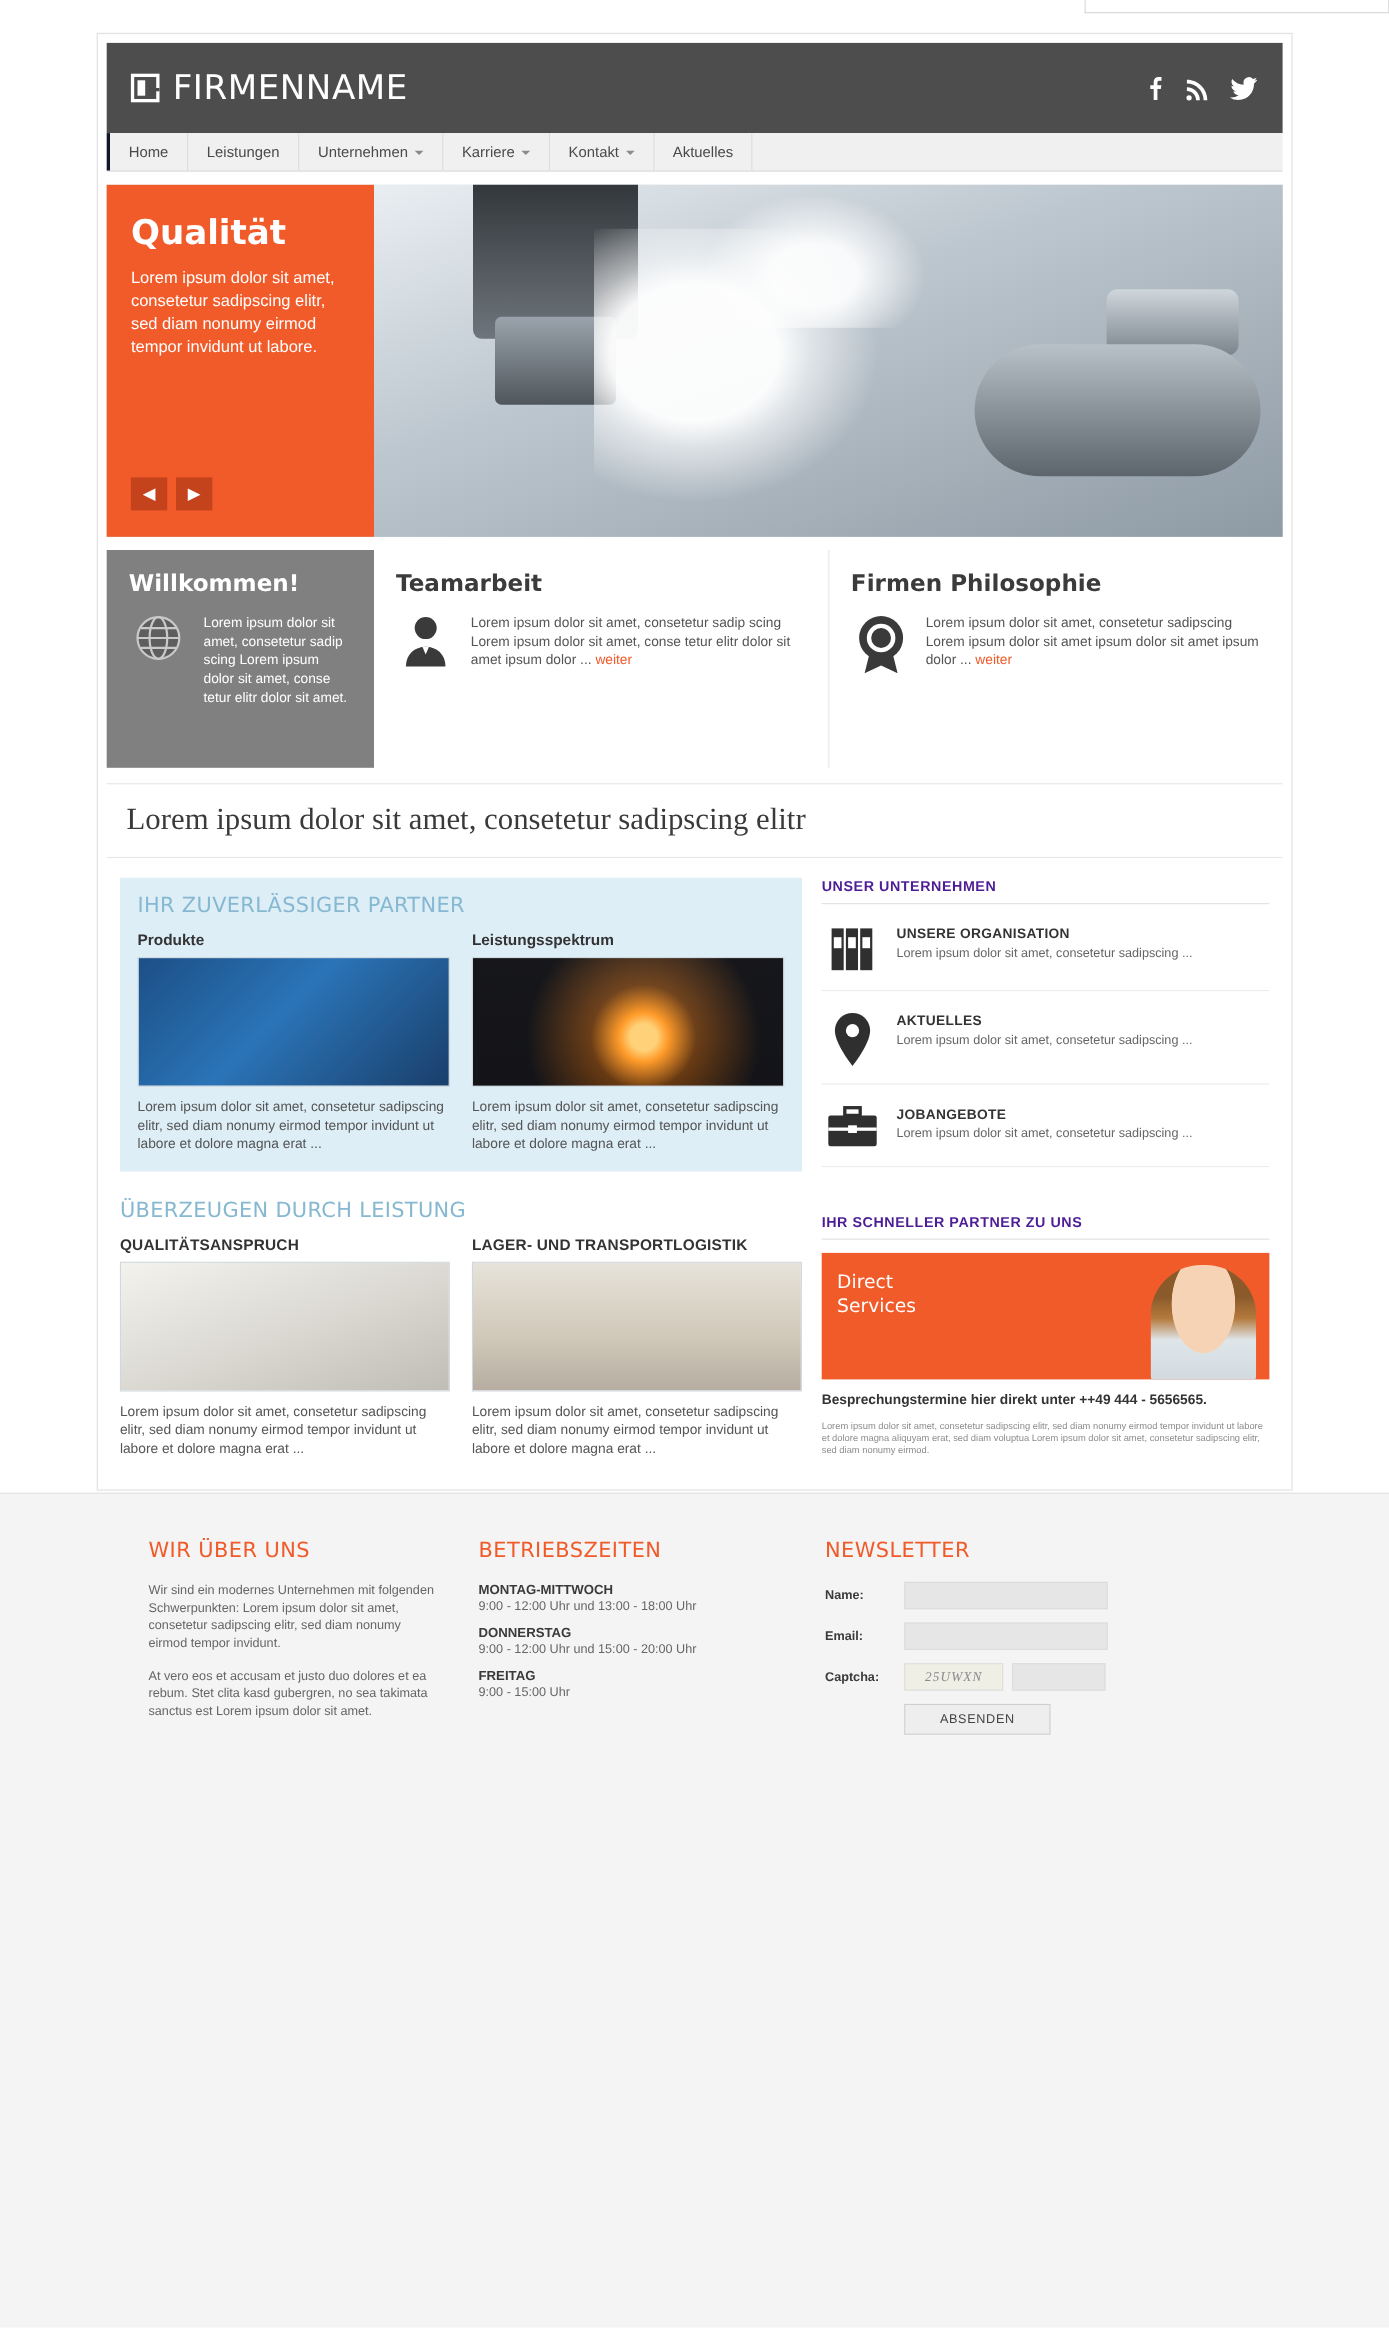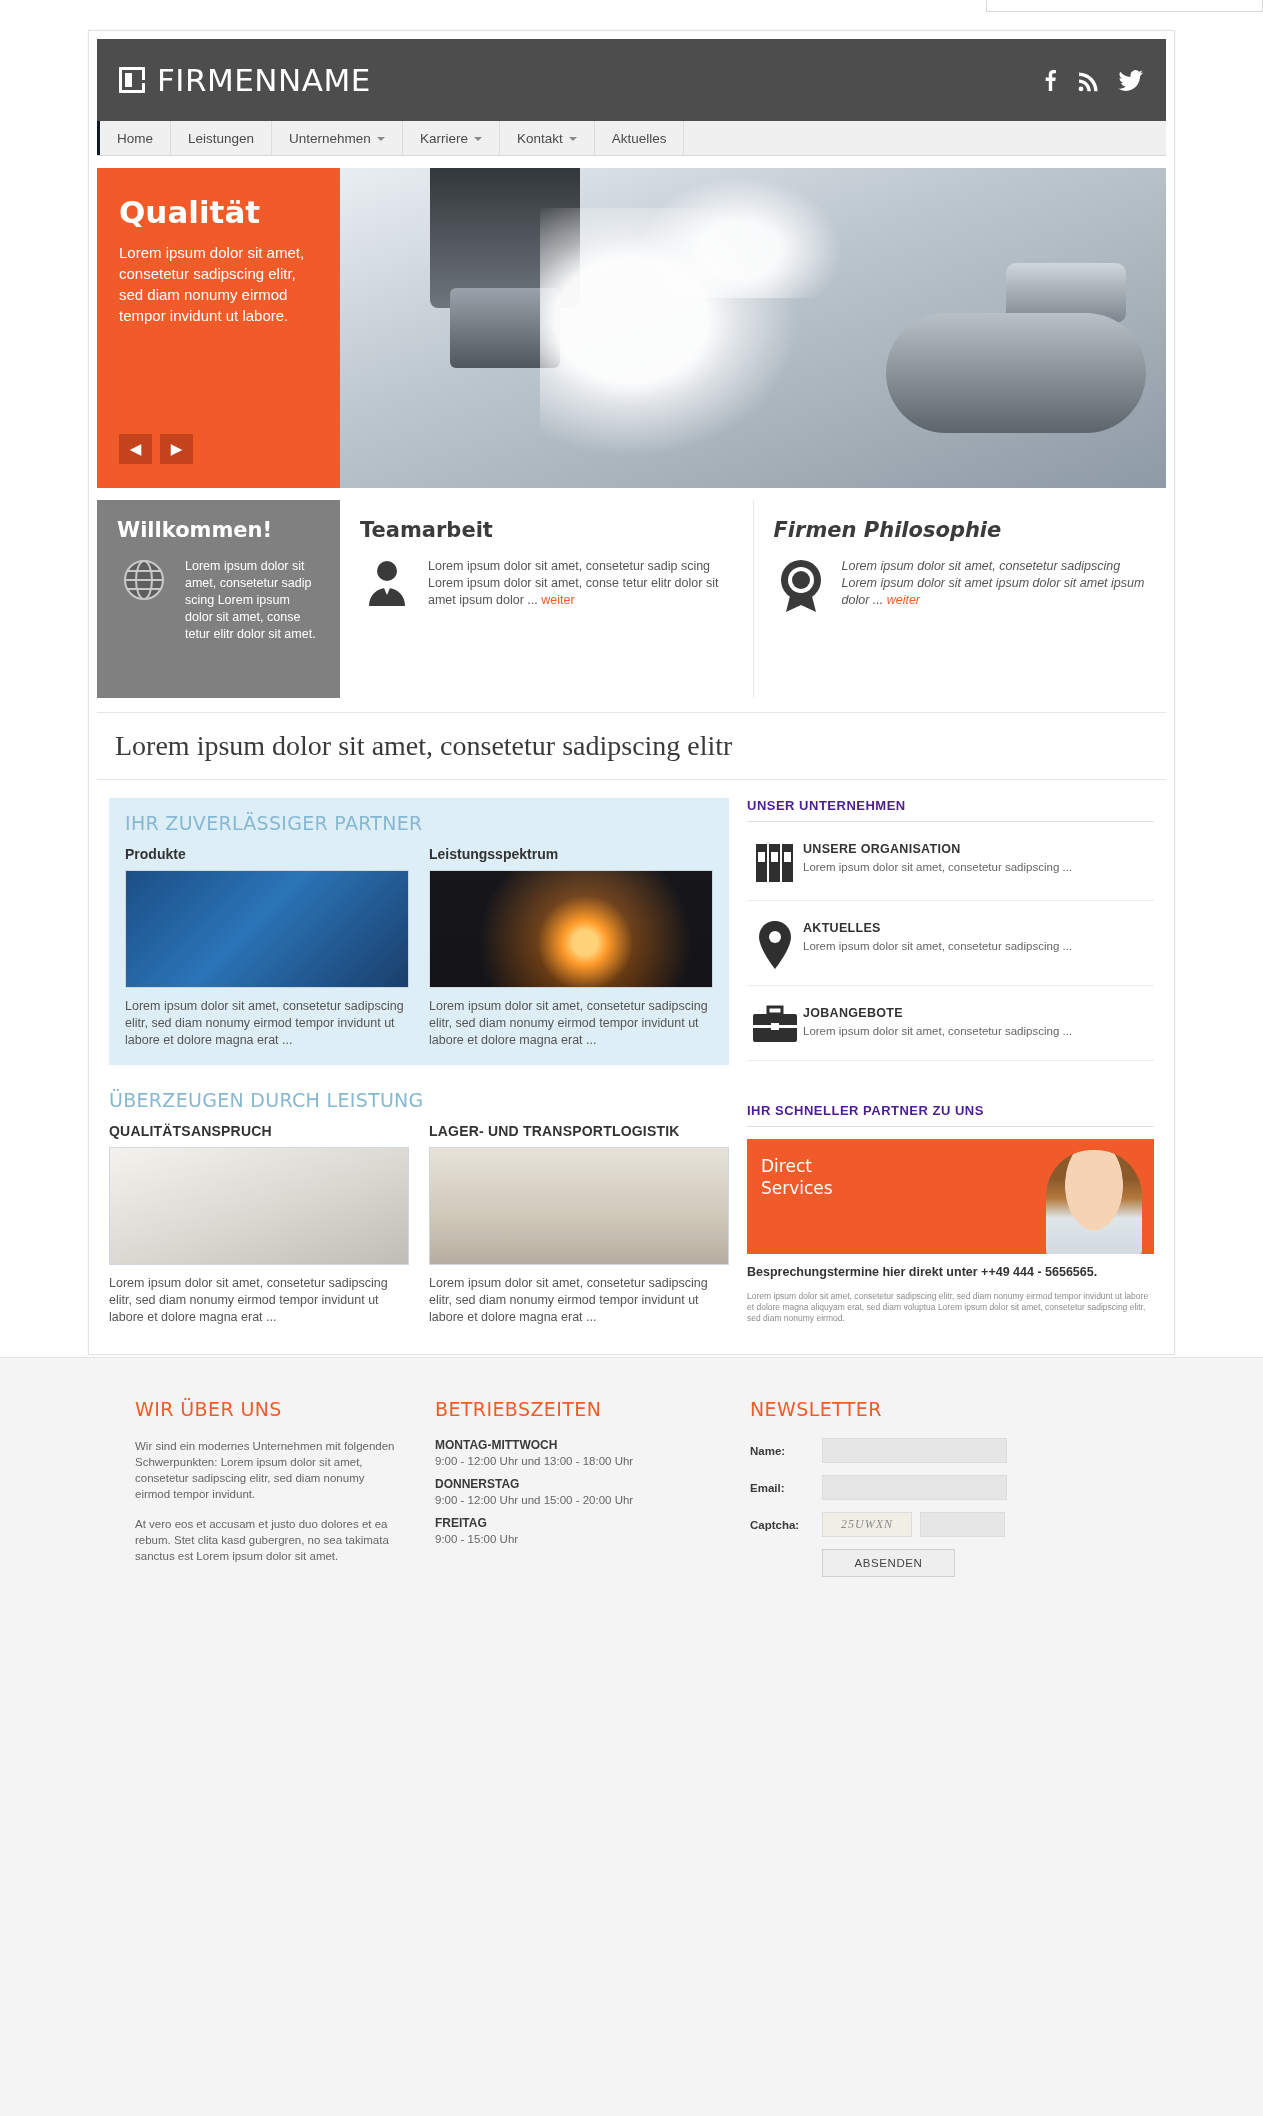--- a/index.html
+++ b/index.html
@@ -102,21 +102,21 @@
     background:linear-gradient(180deg,#cfd6dc,#7b848c);border-radius:10px;}
   .splash{position:absolute;left:200px;top:40px;width:260px;height:250px;
     background:radial-gradient(ellipse at 35% 45%, rgba(255,255,255,0.95) 0 32%, rgba(255,255,255,0.55) 45%, rgba(255,255,255,0) 70%);}
   .splash2{position:absolute;left:300px;top:10px;width:200px;height:120px;
     background:radial-gradient(ellipse at 50% 60%, rgba(255,255,255,0.9) 0 28%, rgba(255,255,255,0) 72%);}
   
   .teasers { margin:12px 8px 0 8px; display:flex; gap:0; }
   .teaser { padding:18px 20px 20px 20px; }
   .teaser.grey { width:243px; background:#808080; color:#ffffff; min-height:198px; }
   .teaser.plain { flex:1; border-right:1px solid #e6e6e6; }
-  .teaser.last { flex:1;font-style:italic; }
+  .teaser.last { flex:1; }
   .teaser h3 { margin:0 0 16px 0; font-size:21px; font-weight:bold;
     font-family:"DejaVu Sans", sans-serif; color:#3b3b3b; }
   .teaser.grey h3 { color:#ffffff; }
   .teaser-body { display:flex; gap:14px; }
   .teaser-ico { width:54px; flex:0 0 54px; display:flex; align-items:flex-start; justify-content:center; }
   .teaser-txt { font-size:12.5px; line-height:17px; color:#555; }
   .teaser.grey .teaser-txt { color:#ffffff; }
   .more { color:#f15a29; }
   
   .headline {
@@ -144,21 +144,21 @@
       linear-gradient(180deg,#2a2f36,#14161a); }
   .thumb.bearings { background:linear-gradient(160deg,#f3f2ee 0%,#d9d7d0 55%,#bfbdb6 100%); }
   .thumb.forklift { background:linear-gradient(180deg,#e7e3da 0%,#cfc7b8 60%,#b6ada0 100%); }
   .cell p { font-size:12.5px; line-height:17px; color:#555; margin:10px 0 0 0; }
   .sub-title { font-size:14px; font-weight:bold; color:#333; margin:0 0 8px 0;
     letter-spacing:0.2px; }
   .side-head {
     color:#4c1d95; font-size:13px; font-weight:bold; letter-spacing:0.5px;
     border-bottom:1px solid #e0e0e0; padding-bottom:8px; margin:0 0 12px 0;
   }
-  .side-item { display:flex; padding:6px 0 14px 0; border-bottom:1px solid #ececec; margin-bottom:12px; }
+  .side-item { display:flex; gap:12px; padding:6px 0 14px 0; border-bottom:1px solid #ececec; margin-bottom:12px; }
   .side-item:last-of-type{ }
   .side-ico { width:56px; flex:0 0 56px; display:flex; justify-content:center; align-items:flex-start; }
   .side-item h5 { margin:2px 0 4px 0; font-size:12.5px; letter-spacing:0.3px; color:#333; font-weight:bold; }
   .side-item p { margin:0; font-size:11.5px; line-height:15px; color:#666; }
   .contact-img {
     height:115px; background:#f15a29; position:relative; overflow:hidden;
     display:flex; align-items:flex-start;
   }
   .contact-img .ctext { color:#ffffff; font-size:17px; line-height:22px; padding:16px 0 0 14px;
     font-family:"DejaVu Sans", sans-serif; }

